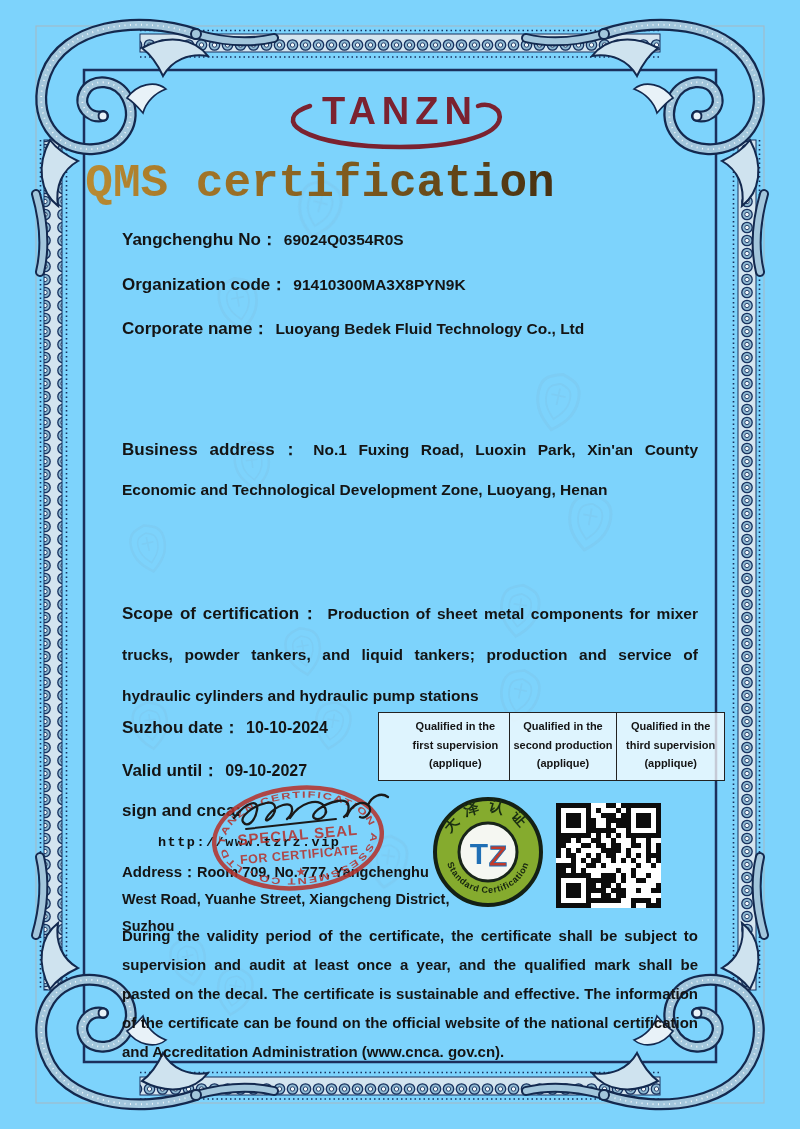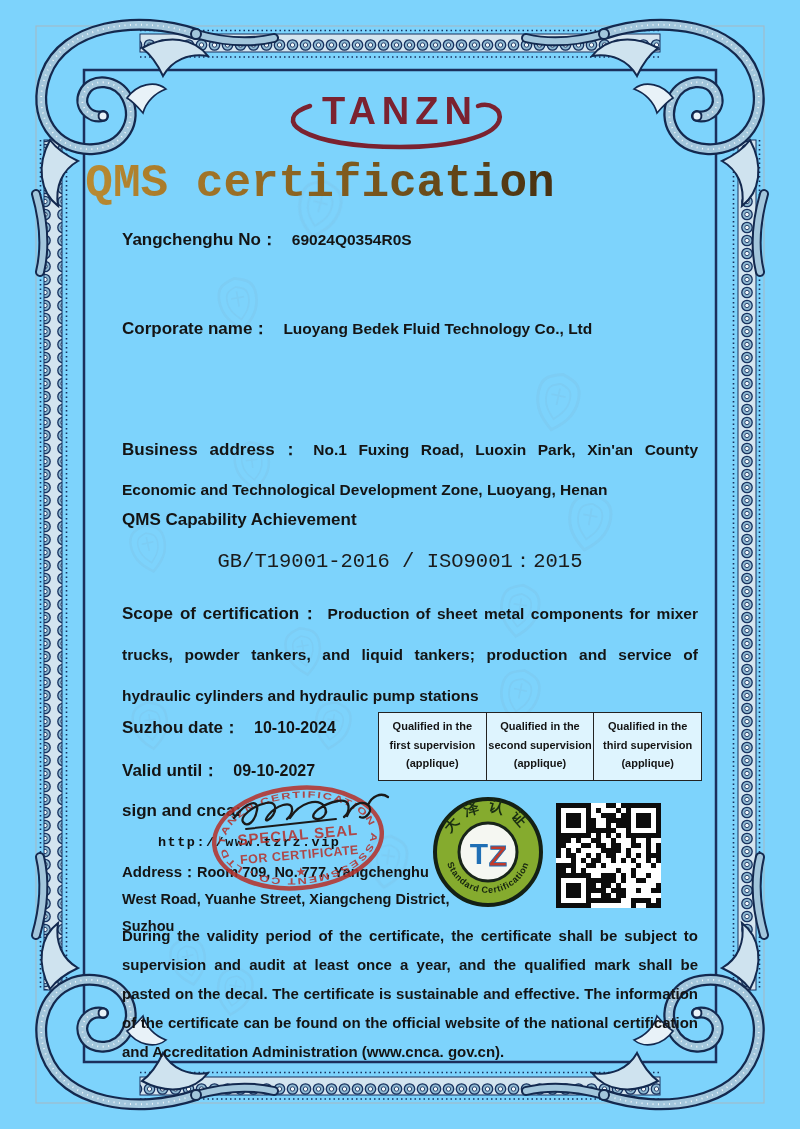--- a/index.html
+++ b/index.html
@@ -9,30 +9,30 @@
   svg{display:block;}
   
   .logo-svg{left:250px;top:78px;width:300px;height:78px;}
   .title{left:0;top:126px;width:640px;text-align:center;
          font:700 46px "Liberation Mono",monospace;letter-spacing:0;
          background:linear-gradient(90deg,#c99c3c 0%,#ab7c2a 25%,#7e5a1e 55%,#4a3312 85%,#30200d 100%);
          -webkit-background-clip:text;background-clip:text;color:transparent;margin-top:32px;}
   
   .row{left:122px;white-space:nowrap;}
   .lbl{font-weight:700;font-size:17px;}
-  .val{font-weight:600;font-size:15.5px;margin-left:14px;}
+  .val{font-weight:600;font-size:15.5px;margin-left:6px;}
   .wrapblock{left:122px;width:576px;text-align:justify;line-height:40px;}
   .wrapblock .val{margin-left:7px;}
   .capability{left:122px;top:510px;font-weight:700;font-size:17px;}
   .standard{left:0;top:546px;width:800px;text-align:center;
             font:400 20.5px "Liberation Mono",monospace;color:#1b1b1b;}
   .scope{line-height:41px;}
   
   .sup-table{left:378px;top:712px;width:322px;height:67px;display:flex;
-             border:1.5px solid #222;background:rgba(255,255,255,.75);}
+             border:1.5px solid #222;background:rgba(255,255,255,.75);padding-left:23px;}
   .sup-cell{flex:1;border-right:1.5px solid #222;text-align:center;
             font-size:11px;font-weight:600;line-height:18.5px;padding-top:4px;}
   .sup-cell:last-child{border-right:none;}
   
   .sign-label{left:122px;top:801px;font-weight:700;font-size:17px;}
   .url{left:122px;top:835px;font:700 13.5px "Liberation Mono",monospace;
        letter-spacing:1.5px;color:#111;text-decoration:none;margin-left:36px;}
   .addr{left:122px;top:858px;width:338px;font-size:14.5px;font-weight:600;line-height:27px;}
   .addr .lbl{font-size:15px;}
   
@@ -129,50 +129,51 @@
   <svg class="abs logo-svg" viewBox="0 0 300 78">
     <path d="M60,28 C40,34 38,45 52,53 C70,63 105,69 150,69 C202,69 243,59 249,43 C253,31 239,24 228,28" fill="none" stroke="#7b2230" stroke-width="4.5" stroke-linecap="round"></path>
     <text x="150" y="46" text-anchor="middle" font-family="Liberation Sans, sans-serif" font-weight="700" font-size="38" letter-spacing="6" fill="#7b2230">TANZN</text>
   </svg>
 
   <div class="abs title">QMS certification</div>
 
   <div class="abs row" style="top:228px">
     <span class="lbl">Yangchenghu No：</span><span class="val">69024Q0354R0S</span>
   </div>
+  <div class="abs row" style="top:273px">
+    <span class="lbl">Organization code：</span><span class="val">91410300MA3X8PYN9K</span>
+  </div>
   <div class="abs row" style="top:317px">
     <span class="lbl">Corporate name：</span><span class="val">Luoyang Bedek Fluid Technology Co., Ltd</span>
   </div>
   <div class="abs wrapblock" style="top:430px">
     <span class="lbl">Business address：</span><span class="val">No.1 Fuxing Road, Luoxin Park, Xin'an County Economic and Technological Development Zone, Luoyang, Henan</span>
   </div>
 
-  <div class="abs capability">QMS Capability Achievement</div>
-  <div class="abs standard">GB/T19001-2016 / ISO9001：2015</div>
 
   <div class="abs wrapblock scope" style="top:593px">
     <span class="lbl">Scope of certification：</span><span class="val">Production of sheet metal components for mixer trucks, powder tankers, and liquid tankers; production and service of hydraulic cylinders and hydraulic pump stations</span>
   </div>
 
   <div class="abs row" style="top:716px">
     <span class="lbl">Suzhou date：</span><span class="val" style="font-size:16px">10-10-2024</span>
   </div>
   <div class="abs row" style="top:759px">
     <span class="lbl">Valid until：</span><span class="val" style="font-size:16px">09-10-2027</span>
   </div>
 
   <div class="abs sup-table">
     <div class="sup-cell">
       <div>Qualified in the</div>
       <div>first supervision</div>
       <div>(applique)</div>
     </div>
     <div class="sup-cell">
       <div>Qualified in the</div>
-      <div>second supervision</div>
+      <div>second production</div>
       <div>(applique)</div>
     </div>
     <div class="sup-cell">
       <div>Qualified in the</div>
       <div>third supervision</div>
       <div>(applique)</div>
     </div>
   </div>
 
   <div class="abs sign-label">sign and cnca:</div>

